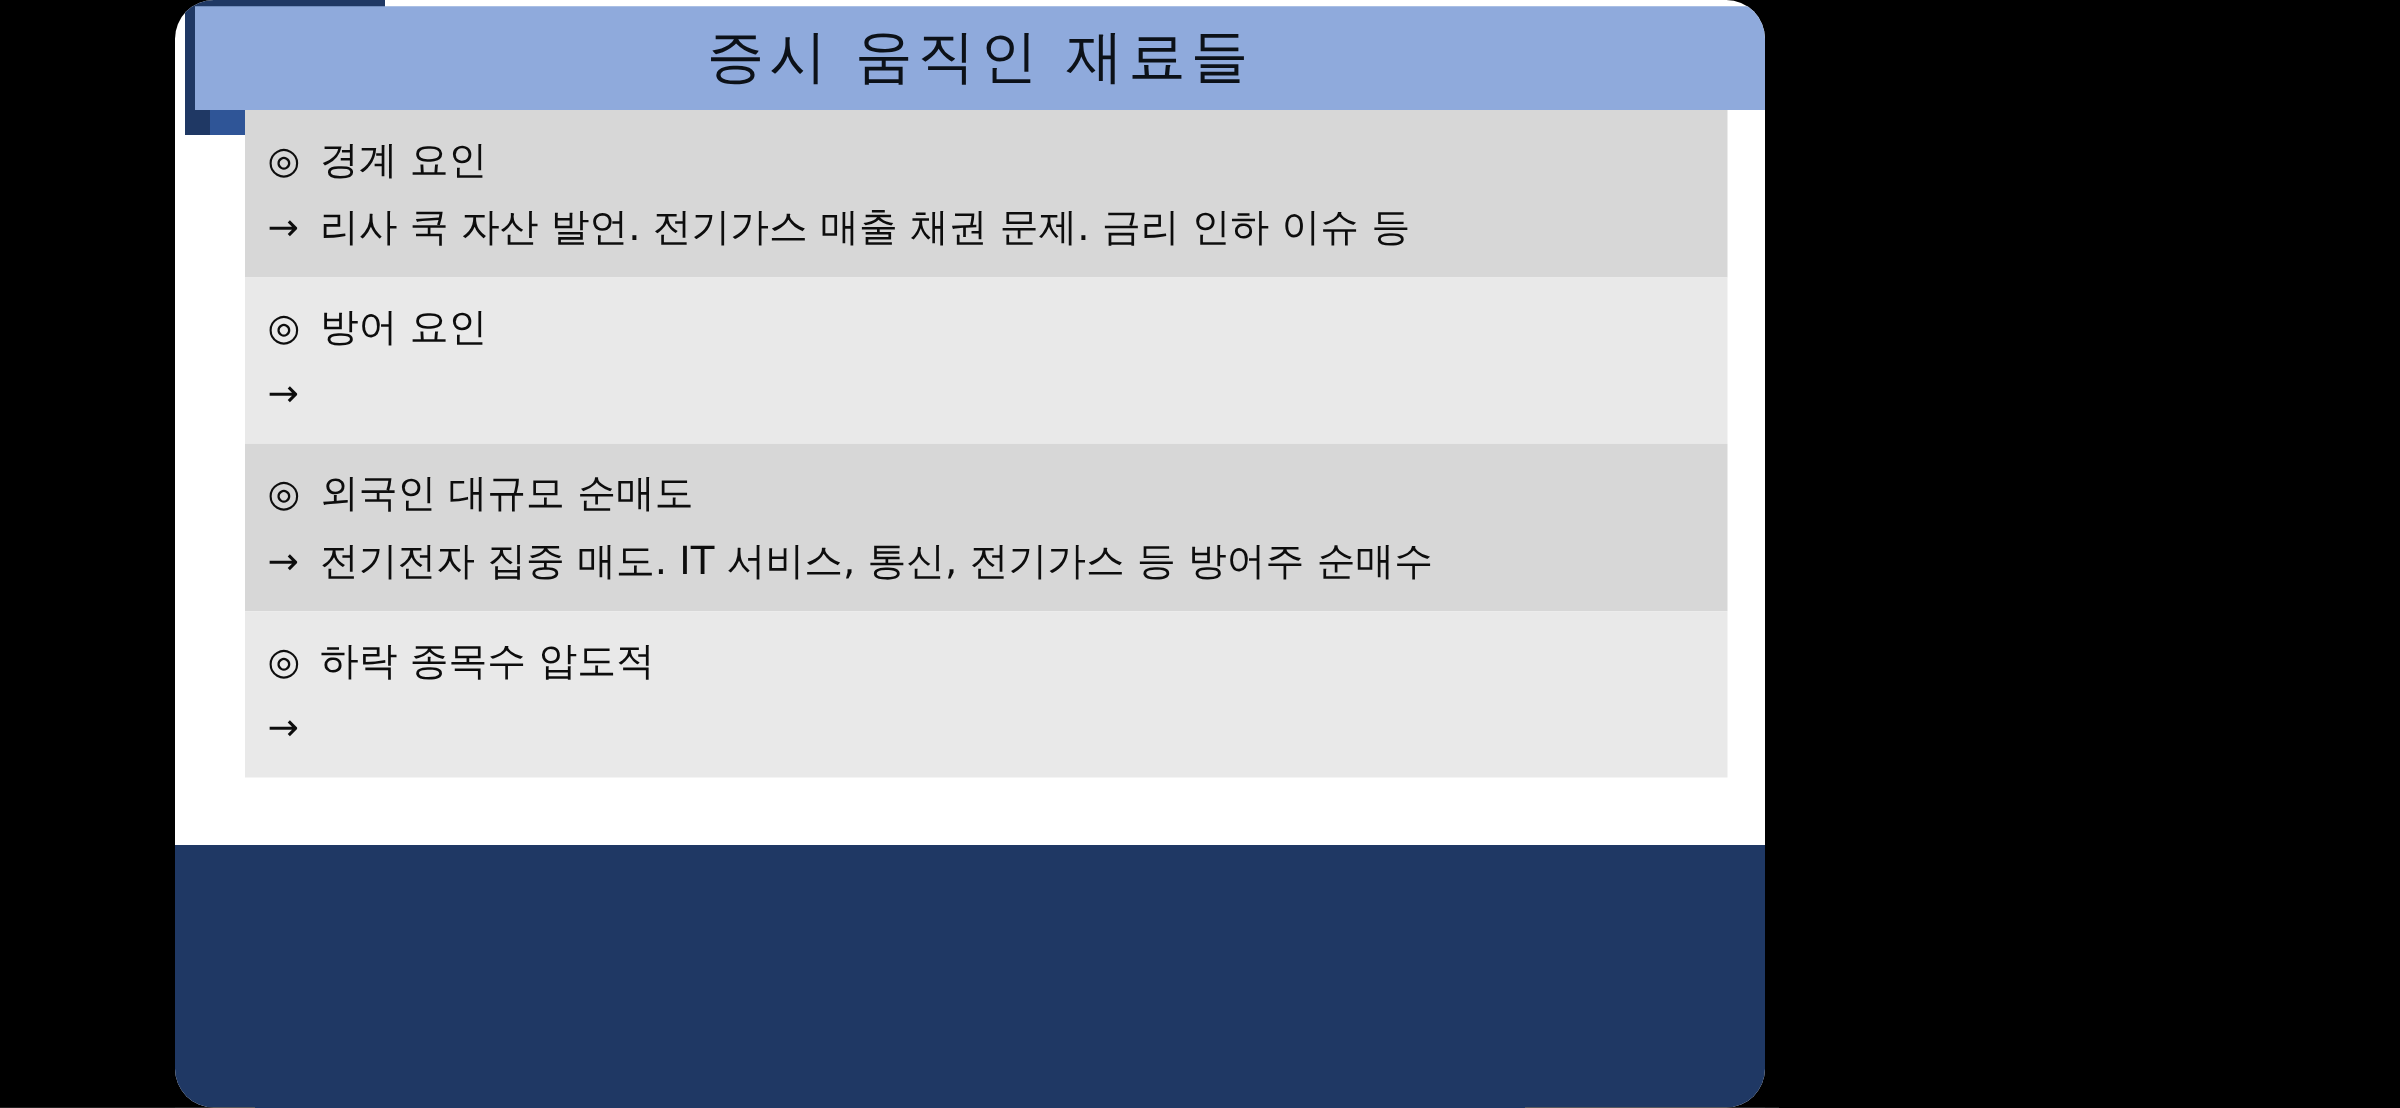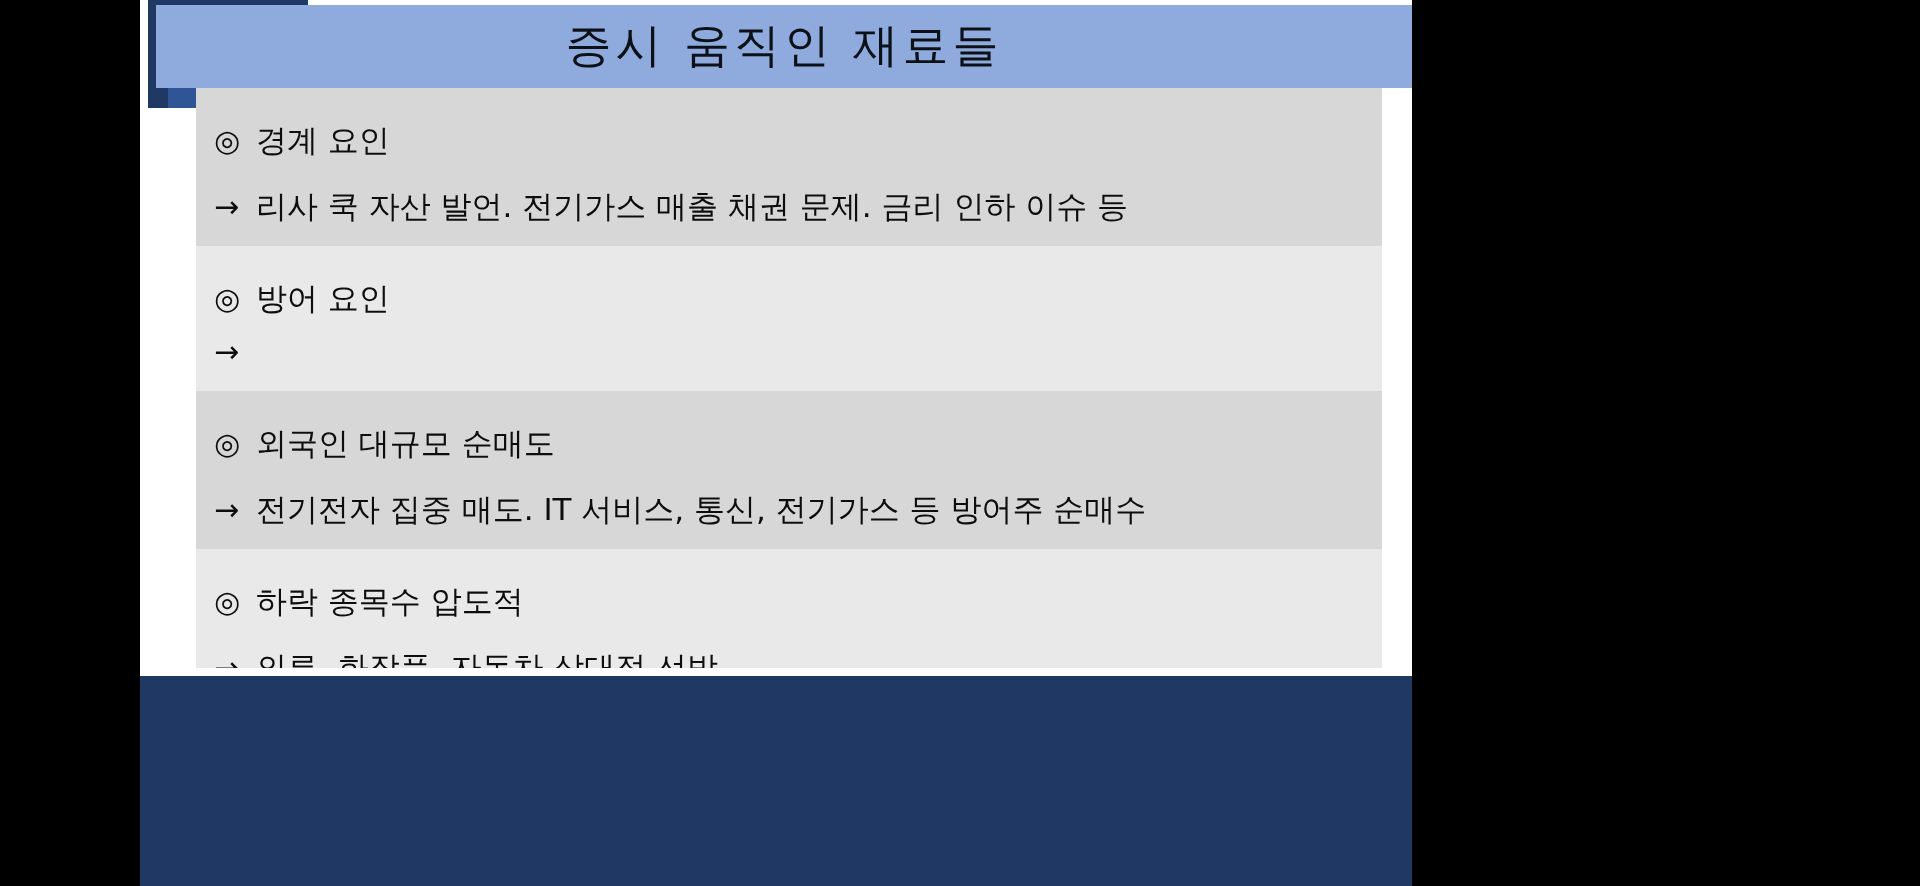--- a/index.html
+++ b/index.html
@@ -34,20 +34,21 @@
 
   
   #slide {
     position: absolute;
     left: 140px;
     top: 0;
     width: 1272px;
     height: 886px;
     background: #ffffff;
     overflow: hidden;
+    border-radius: 31px;
   }
 
   
   #title-accent {
     position: absolute;
     left: 8px;
     top: 0;
     width: 160px;
     height: 108px;
     background: #1f3864;
@@ -120,21 +121,21 @@
   .marker {
     display: inline-block;
     min-width: 42px;
     font-size: 30px;
     color: #0d0d0d;
   }
   .marker.arrow {
     min-width: 42px;
     font-size: 30px;
   }
-  .line-text { color: #0d0d0d; margin-top: 12px; }
+  .line-text { color: #0d0d0d; }
 
   
   .block.inset-right { margin-right: 0px; }
 
   
   #footer-band {
     position: absolute;
     left: 0;
     bottom: 0;
     width: 1272px;
@@ -200,21 +201,20 @@
         </div>
       </div>
 
       <div class="block shade-light" style="background: rgb(233, 233, 233);">
         <div class="line line-head">
           <span class="marker">◎</span>
           <span class="line-text">하락 종목수 압도적</span>
         </div>
         <div class="line line-sub">
           <span class="marker arrow">→</span>
-          <span class="line-text">의류, 화장품, 자동차 상대적 선방</span>
         </div>
       </div>
 
     </div>
 
     <div id="footer-white-gap"></div>
     <div id="footer-band" style="background: rgb(31, 56, 100);"></div>
 
   </div>
 

